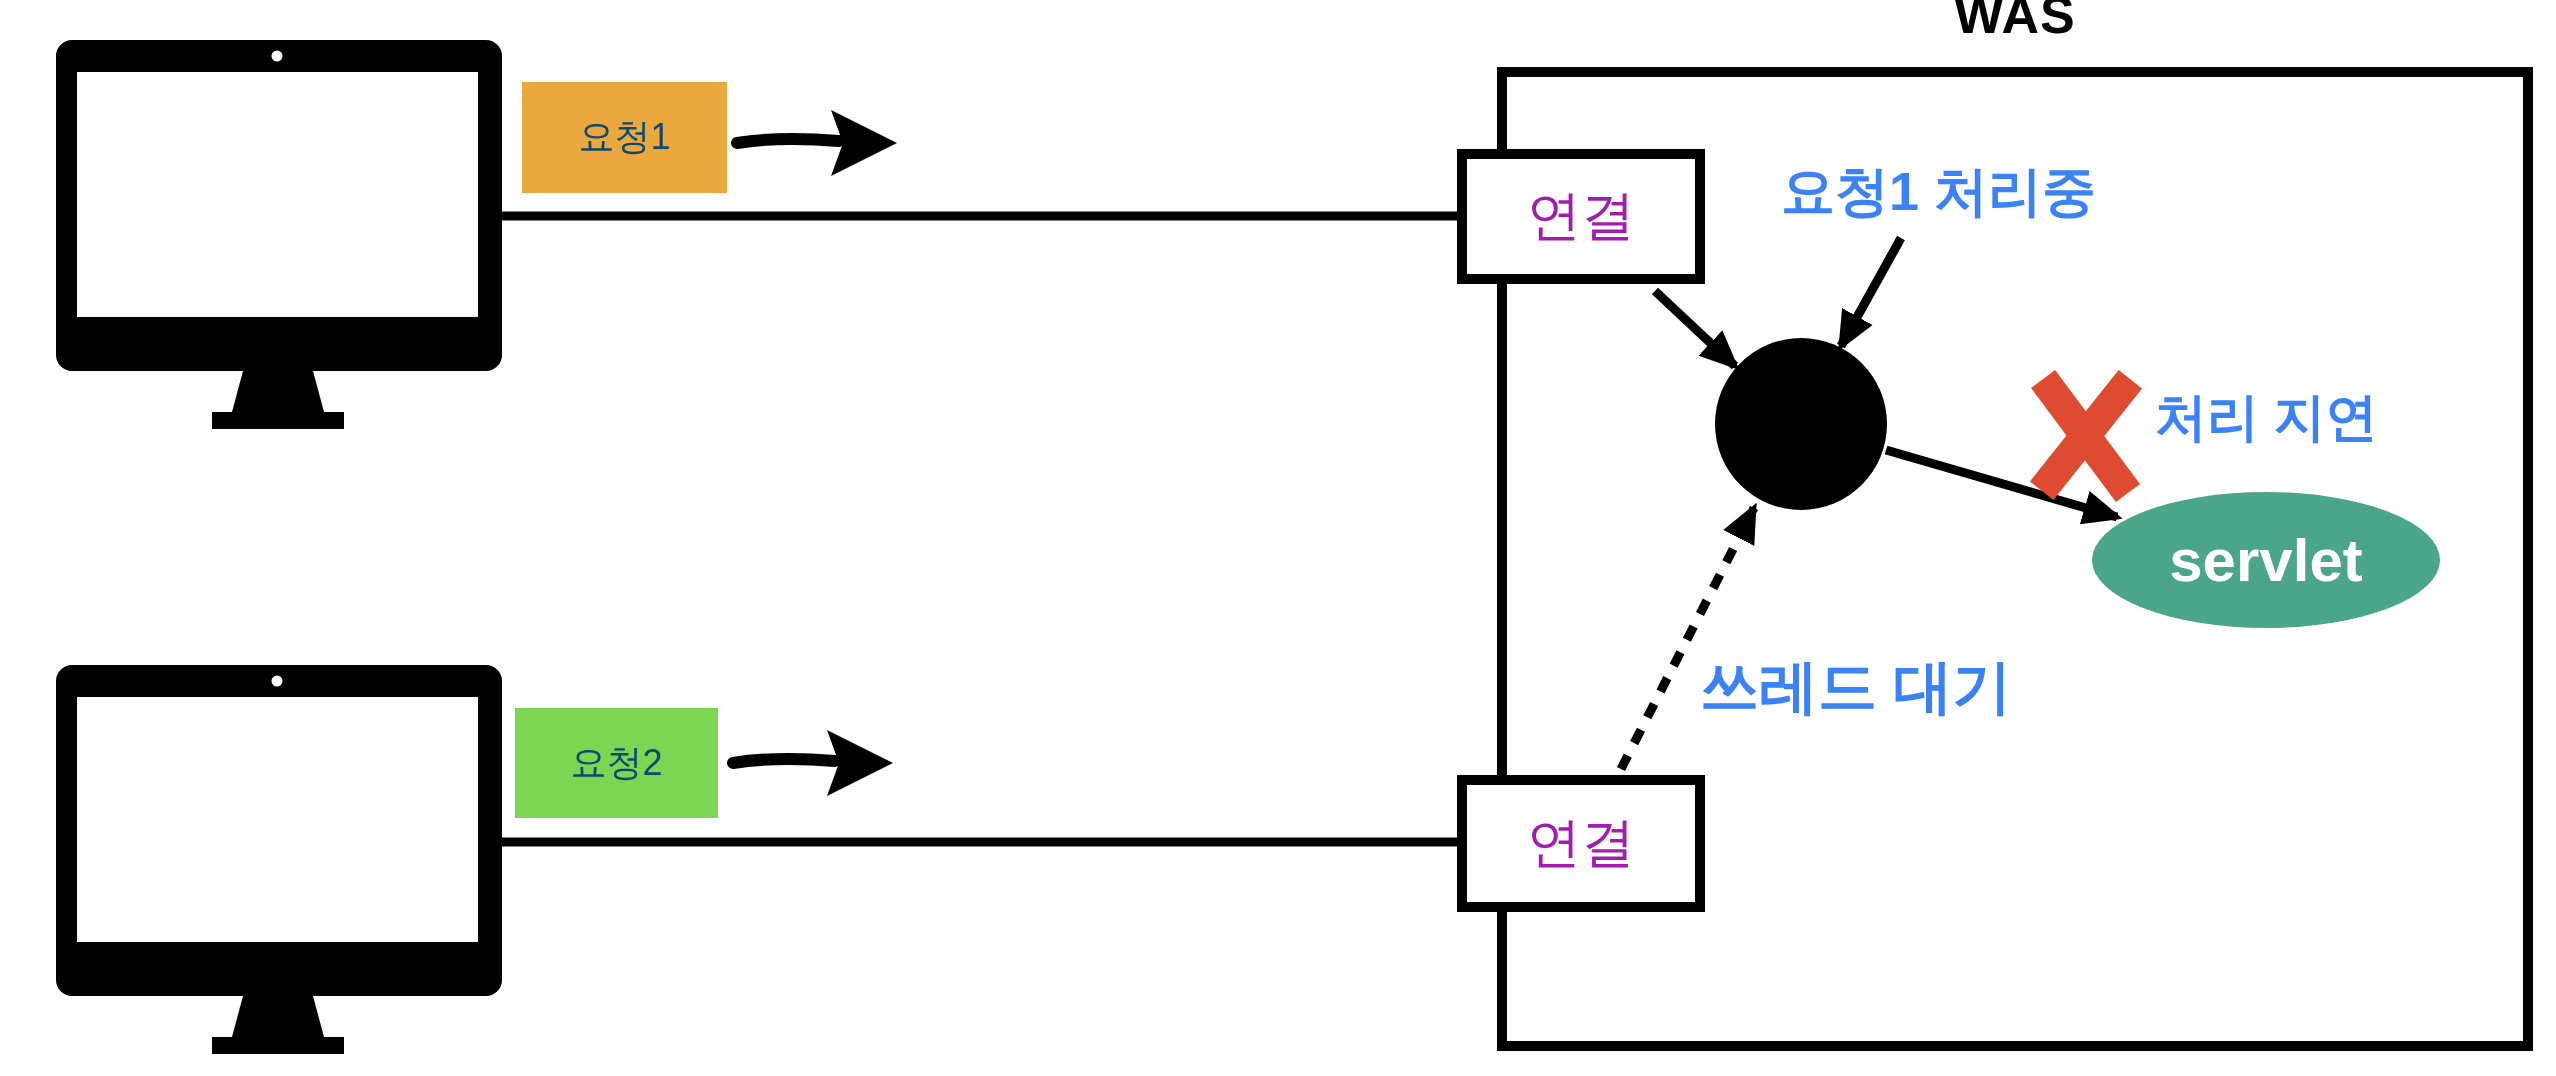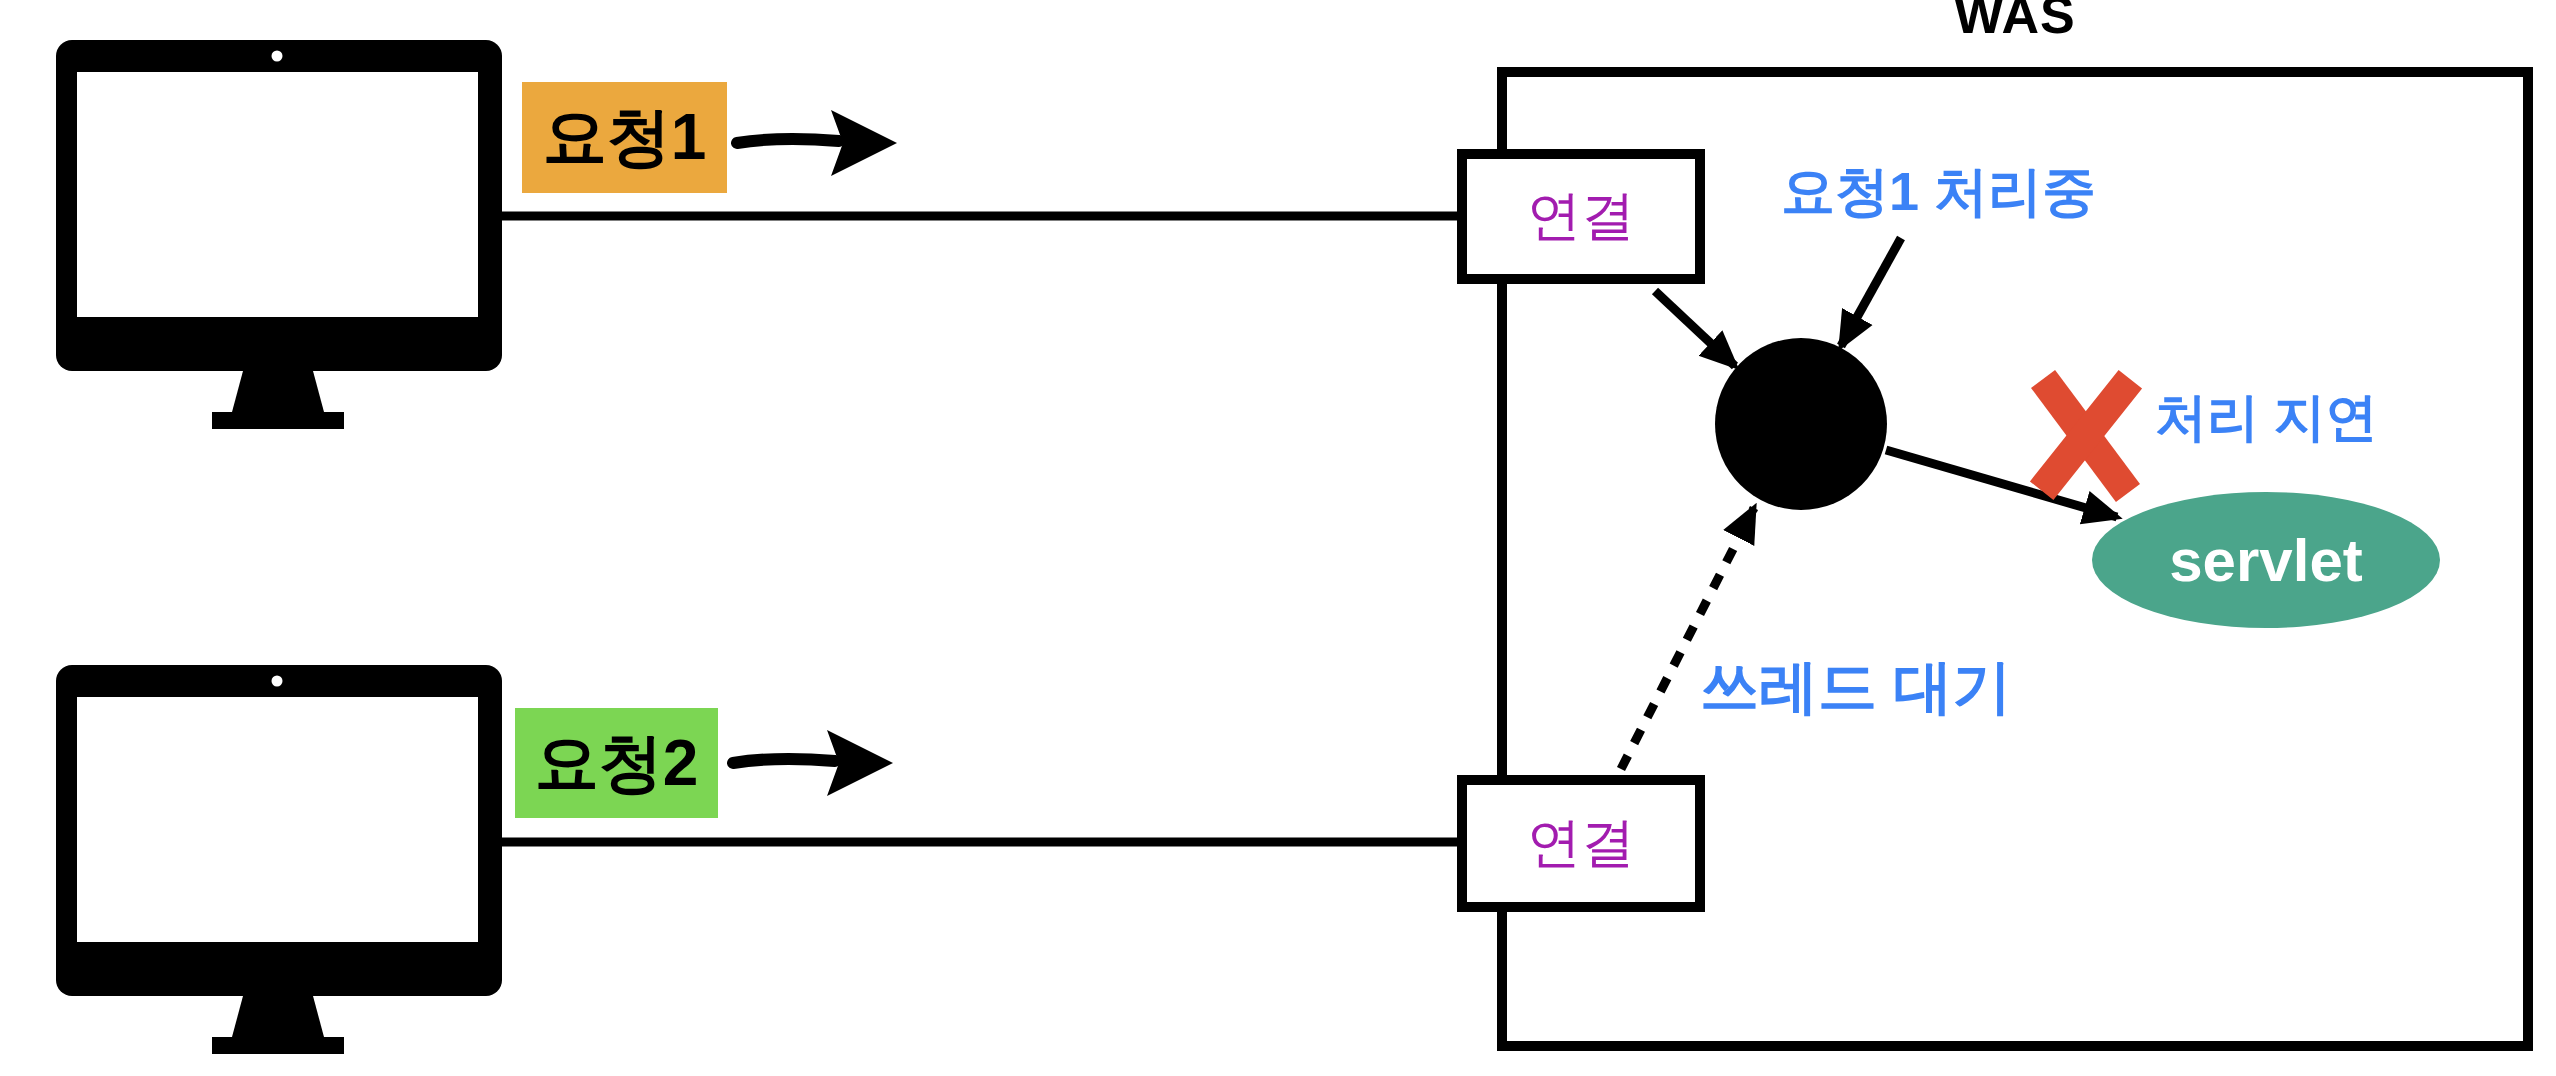--- a/index.html
+++ b/index.html
@@ -33,21 +33,21 @@
   .was-label {
     left: 1912px; top: -12px; width: 206px;
     text-align: center;
     font-size: 52px; font-weight: 800; color: #000;
     line-height: 1.05;
     letter-spacing: 1px;
     white-space: nowrap;
   }
   .req-box {
     display: flex; align-items: center; justify-content: center;
-    font-size: 64px; font-weight: 700; color: #000000;
+    font-size: 36px; font-weight: 400; color: #0c4a6e;
     white-space: nowrap;
   }
   .req1 { left: 522px; top: 82px;  width: 205px; height: 111px; }
   .req2 { left: 515px; top: 708px; width: 203px; height: 110px; }
 
   .conn-box {
     border: 10px solid #000;
     background: #ffffff;
     display: flex; align-items: center; justify-content: center;
     font-size: 54px; font-weight: 400; color: #a21caf;

